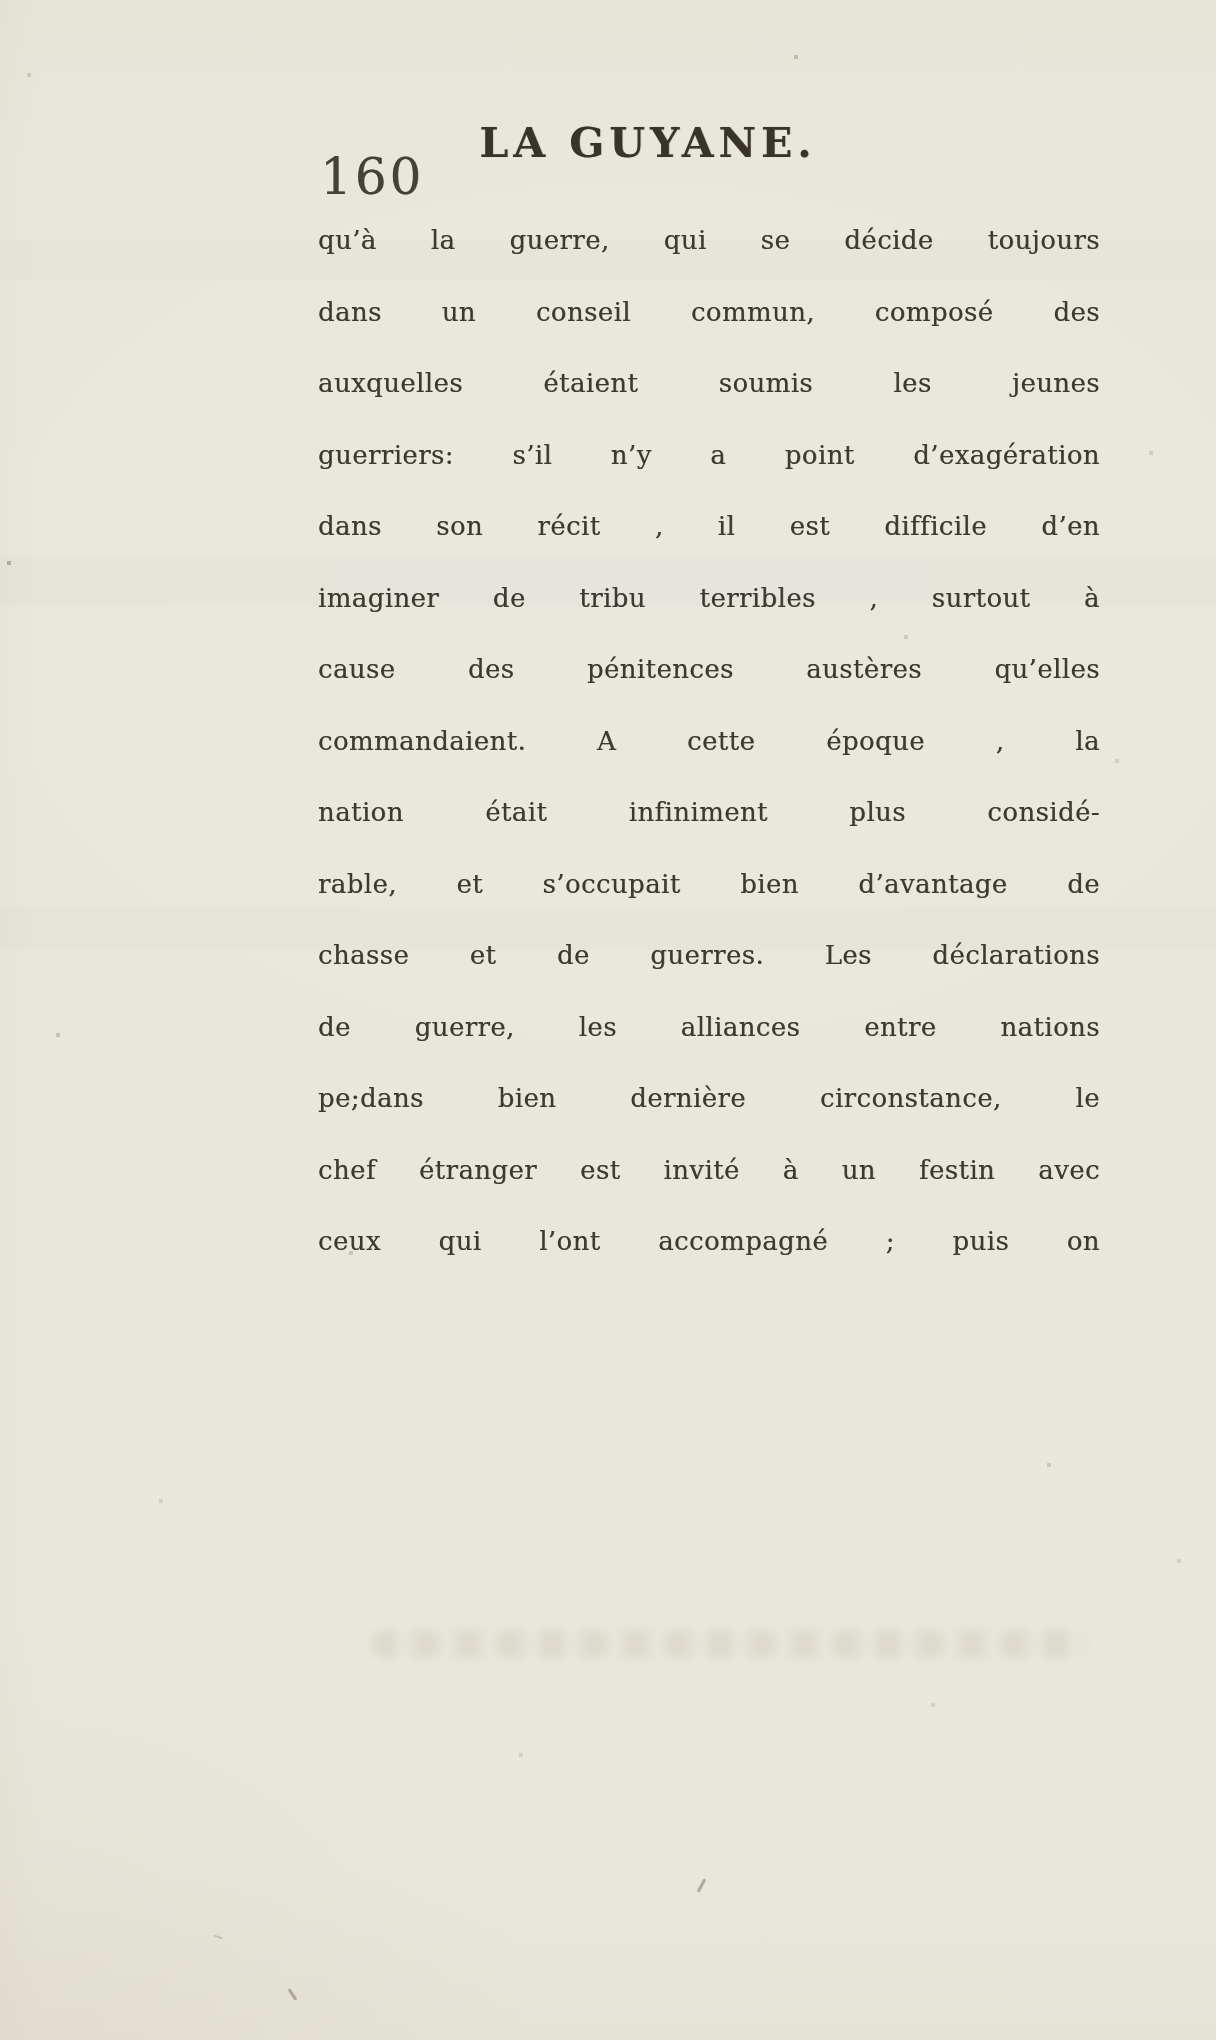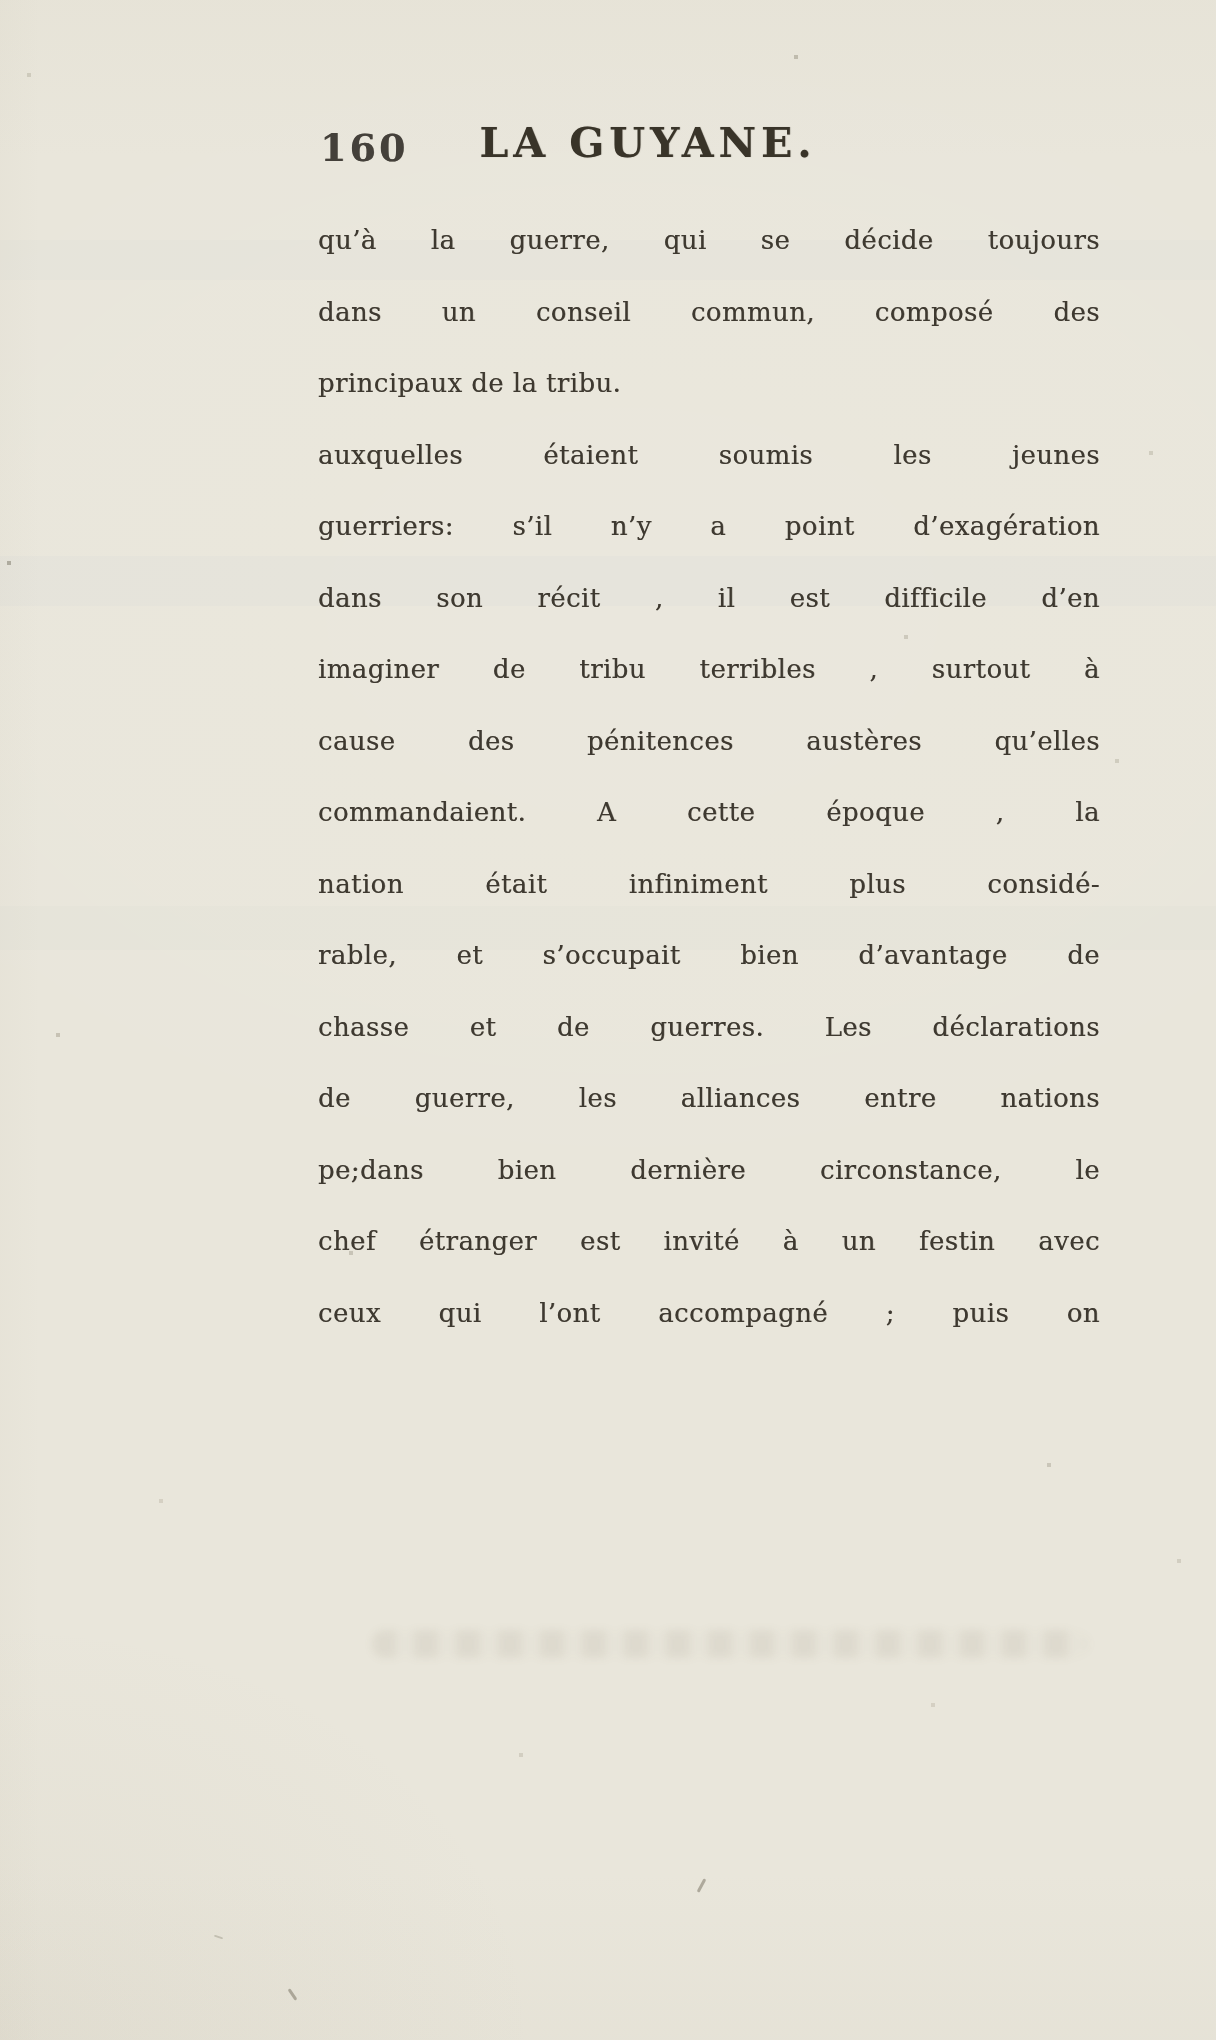--- a/index.html
+++ b/index.html
@@ -30,26 +30,25 @@
     pointer-events: none;
   }
   .band.b1 { top: 556px; height: 50px; }
   .band.b2 { top: 906px; height: 44px; background: rgba(175,190,196,0.05); }
   .band.b3 { top: 240px; height: 40px; background: rgba(175,190,196,0.04); }
 
   .header { position: absolute; top: 0; left: 0; right: 0; height: 200px; }
   .pagenum {
     position: absolute;
     left: 320px;
-    top: 125px;
-    font-size: 38px;
+    top: 148px;
+    font-size: 50px;
     letter-spacing: 3px;
     color: #44403a;
     text-shadow: 0.4px 0.4px 0.6px rgba(62,57,48,0.55);
-    font-weight: bold;
   }
   .title {
     position: absolute;
     left: 648px;
     top: 119px;
     transform: translateX(-50%);
     font-size: 41px;
     font-weight: bold;
     letter-spacing: 5px;
     color: #393429;
@@ -129,21 +128,20 @@
   <div class="band b3"></div>
 
   <div class="header">
     <span class="pagenum">160</span>
     <span class="title">LA GUYANE.</span>
   </div>
 
   <div class="textblock">
     <div class="line">qu’à la guerre, qui se décide toujours</div>
     <div class="line">dans un conseil commun, composé des</div>
-    <div class="line short">principaux de la tribu.</div>
     <div class="line">auxquelles étaient soumis les jeunes</div>
     <div class="line">guerriers: s’il n’y a point d’exagération</div>
     <div class="line">dans son récit , il est difficile d’en</div>
     <div class="line">imaginer de tribu terribles , surtout à</div>
     <div class="line">cause des pénitences austères qu’elles</div>
     <div class="line">commandaient. A cette époque , la</div>
     <div class="line">nation était infiniment plus considé-</div>
     <div class="line">rable, et s’occupait bien d’avantage de</div>
     <div class="line">chasse et de guerres. Les déclarations</div>
     <div class="line">de guerre, les alliances entre nations</div>

